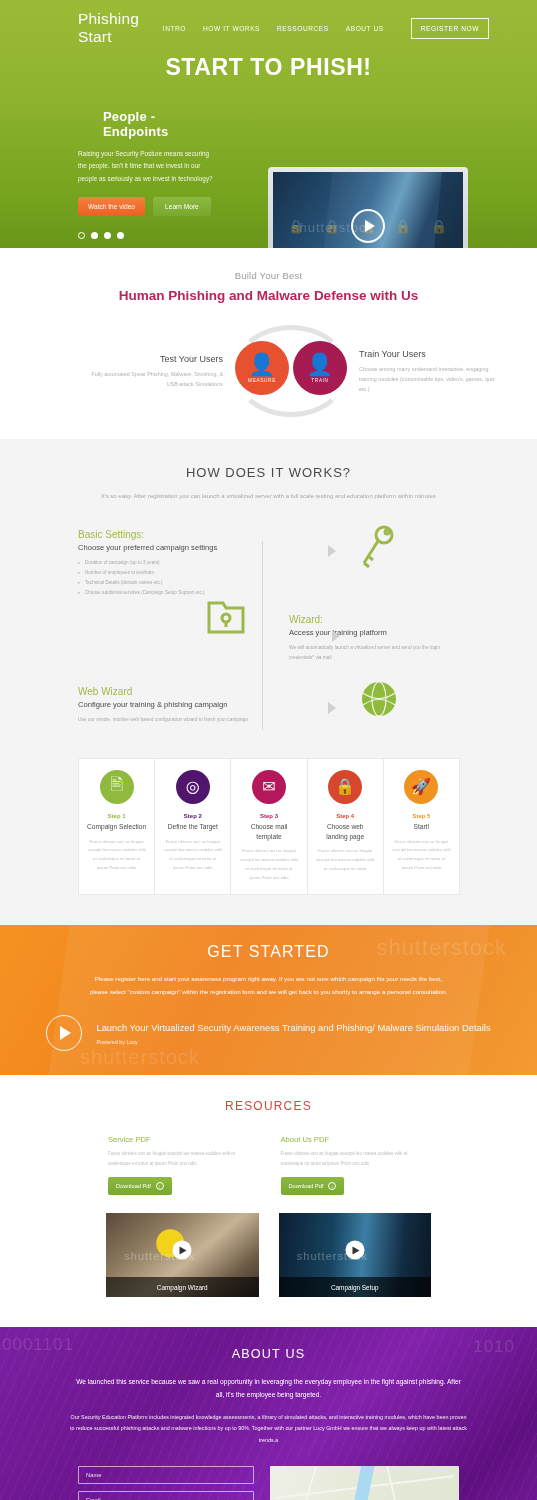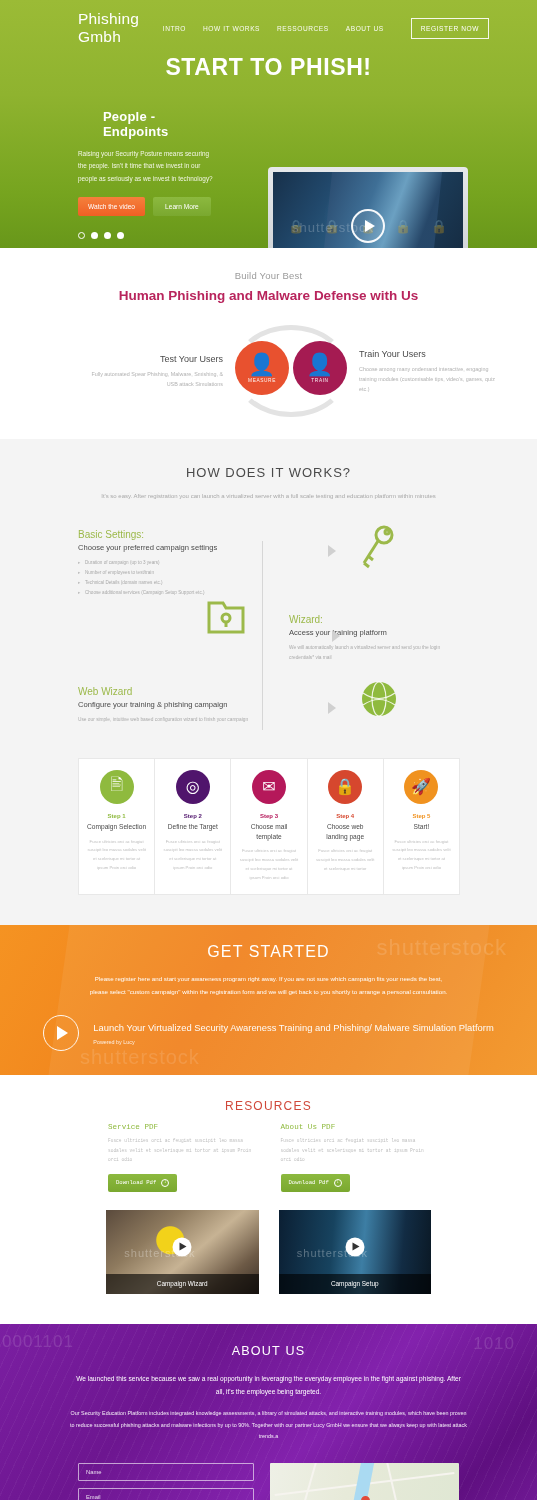--- a/index.html
+++ b/index.html
@@ -191,21 +191,21 @@
   .gs-play { width:36px; height:36px; border-radius:50%; border:1.6px solid rgba(255,255,255,.92);
              display:flex; align-items:center; justify-content:center; flex:none; }
   .gs-play::after { content:""; border-left:11px solid #fff; border-top:7px solid transparent; border-bottom:7px solid transparent; margin-left:3px; }
   .gs-cta-text { text-align:left; }
   .gs-cta-h { font-size:9.4px; line-height:1.5; color:rgba(255,255,255,.96); }
   .gs-cta-s { font-size:5.4px; margin-top:4px; color:rgba(255,255,255,.85); }
 
   
   .resources { background:#fff; padding:24px 0 30px; }
   .res-title { text-align:center; color:#d0483a; font-size:12px; letter-spacing:1.2px; }
-  .res-cols { display:flex; padding: 0 108px; margin-top:10px; gap:24px;font-family:Liberation Mono, monospace; }
+  .res-cols { display:flex; padding: 0 108px; margin-top:22px; gap:24px; }
   .res-col { flex:1; }
   .res-h { font-size:7.6px; color:#8fba3e; }
   .res-p { font-size:4.5px; color:#bdbdbd; line-height:2.1; margin-top:5px; }
   .dl-btn {
     display:inline-flex; align-items:center; gap:5px; margin-top:9px;
     background: linear-gradient(180deg,#8cb93f,#7aa82f); color:#fff;
     font-size:5.6px; padding:5px 8px; border-radius:2px; border:none;
     cursor:pointer; font-family:inherit;
   }
   .dl-circ { width:8px;height:8px;border-radius:50%;border:.8px solid #fff;
@@ -270,21 +270,21 @@
   .map .pin { position:absolute; left:48%; top:44%; width:9px; height:9px; border-radius:50% 50% 50% 0;
               background:#e24b3a; transform:rotate(-45deg); }
 </style>
 </head>
 <body>
 
 <div class="page">
 
   <section class="hero">
     <nav class="navbar">
-      <div class="brand">Phishing Gmbh</div>
+      <div class="brand">Phishing Start</div>
       <div class="nav-links">
         <a class="nav-link" href="#">INTRO</a>
         <a class="nav-link" href="#">HOW IT WORKS</a>
         <a class="nav-link" href="#">RESSOURCES</a>
         <a class="nav-link" href="#">ABOUT US</a>
         <div class="nav-cta">REGISTER NOW</div>
       </div>
     </nav>
 
     <h1 class="hero-title">START TO PHISH!</h1>
@@ -452,21 +452,21 @@
 
   <section class="getstarted">
     <div class="gs-bgshape"></div>
     <div class="gs-wm">shutterstock</div>
     <div class="gs-wm2">shutterstock</div>
     <div class="gs-title">GET STARTED</div>
     <p class="gs-p">Please register here and start your awareness program right away. If you are not sure which campaign fits your needs the best, please select "custom campaign" within the registration form and we will get back to you shortly to arrange a personal consultation.</p>
     <div class="gs-cta">
       <div class="gs-play"></div>
       <div class="gs-cta-text">
-        <div class="gs-cta-h">Launch Your Virtualized Security Awareness Training and Phishing/ Malware Simulation Platform</div>
+        <div class="gs-cta-h">Launch Your Virtualized Security Awareness Training and Phishing/ Malware Simulation Details</div>
         <div class="gs-cta-s">Powered by Lucy</div>
       </div>
     </div>
   </section>
 
   <section class="resources">
     <div class="res-title">RESOURCES</div>
 
     <div class="res-cols">
       <div class="res-col">

